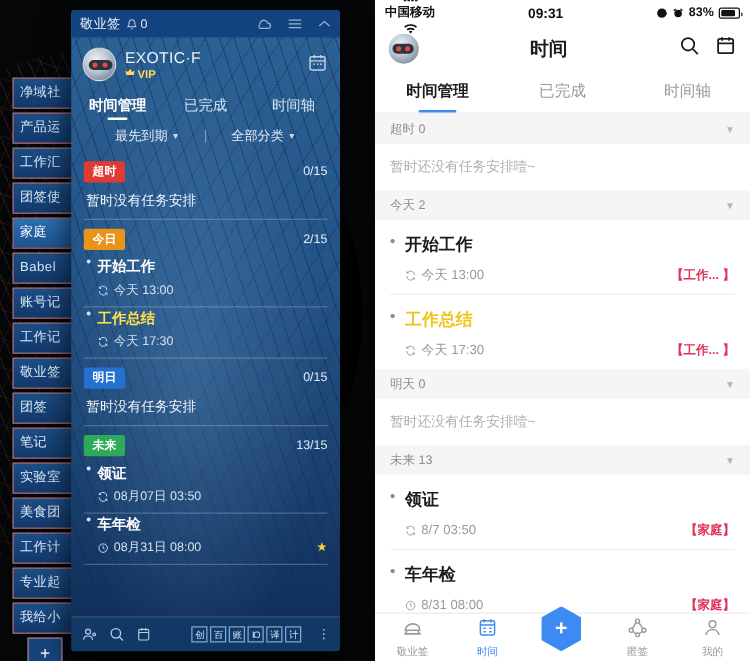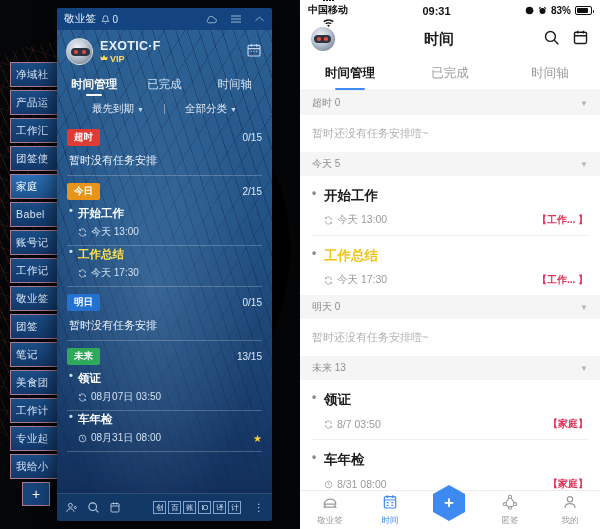--- a/index.html
+++ b/index.html
@@ -86,21 +86,21 @@
   .profile { display:flex; align-items:center; padding: 8px 9px 4px; flex:none; position:relative;}
   .avatar {
     width: 27px; height:27px; border-radius:50%;
     background: radial-gradient(circle at 40% 35%, #f2f4f7 0%, #b9c4d2 45%, #5d6b7d 100%);
     border: 1px solid rgba(255,255,255,.45);
     position:relative; overflow:hidden; flex:none;
   }
   .avatar::before{content:"";position:absolute;left:4px;top:9px;width:19px;height:8px;border-radius:4px;background:#2a3442;}
   .avatar::after{content:"";position:absolute;left:7px;top:11px;width:4px;height:4px;border-radius:50%;background:#e74b3c;box-shadow:8px 0 0 #e74b3c;}
   .pname { margin-left:7px; }
-  .pname .nm { font-size:12.5px; font-weight:bold; letter-spacing:.3px; }
+  .pname .nm { font-size:12.5px; font-weight:normal; letter-spacing:.3px; }
   .pname .vip { font-size:9px; color:#ffd95e; font-weight:bold; display:flex; gap:2px; margin-top:1px;}
   .cal-ico { position:absolute; right:10px; top:12px; opacity:.85; }
 
   .tabs { display:flex; padding: 4px 2px 0; flex:none; }
   .tab { flex:1; text-align:center; font-size:11.5px; padding: 4px 0 3px; position:relative; color:#cfe0f2; }
   .tab.active { color:#fff; font-weight:bold; }
   .tab.active::after{
     content:""; position:absolute; left:50%; transform:translateX(-50%);
     bottom:-1px; width:16px; height:2.5px; background:#fff; border-radius:2px;
   }
@@ -239,20 +239,21 @@
         <div class="note-tab">产品运</div>
         <div class="note-tab">工作汇</div>
         <div class="note-tab">团签使</div>
         <div class="note-tab hl">家庭</div>
         <div class="note-tab">Babel</div>
         <div class="note-tab">账号记</div>
         <div class="note-tab">工作记</div>
         <div class="note-tab">敬业签</div>
         <div class="note-tab">团签</div>
         <div class="note-tab">笔记</div>
+        <div class="note-tab">实验室</div>
         <div class="note-tab">美食团</div>
         <div class="note-tab">工作计</div>
         <div class="note-tab">专业起</div>
         <div class="note-tab">我给小</div>
         <div class="note-add">+</div>
       </div>
   </div>
 
   <div class="app">
     <div class="app-bg"></div>
@@ -485,21 +486,21 @@
       </div>
 
     <div class="plist" id="phone-list">
         <div class="section">
           <span>超时 0</span>
           <span class="sp"></span>
           <span class="car">▼</span>
         </div>
         <div class="p-empty">暂时还没有任务安排噎~</div>
         <div class="section">
-          <span>今天 5</span>
+          <span>今天 2</span>
           <span class="sp"></span>
           <span class="car">▼</span>
         </div>
         <div class="p-item">
           <div class="t">开始工作</div>
           <div class="row">
             <span class="m">
               <svg width="9" height="9" viewBox="0 0 24 24" fill="none" stroke="currentColor" stroke-width="2">
                 <path d="M20 11A8 8 0 005 6.5M4 13a8 8 0 0015 4.5"></path>
                 <path d="M4 3v4h4M20 21v-4h-4"></path>

